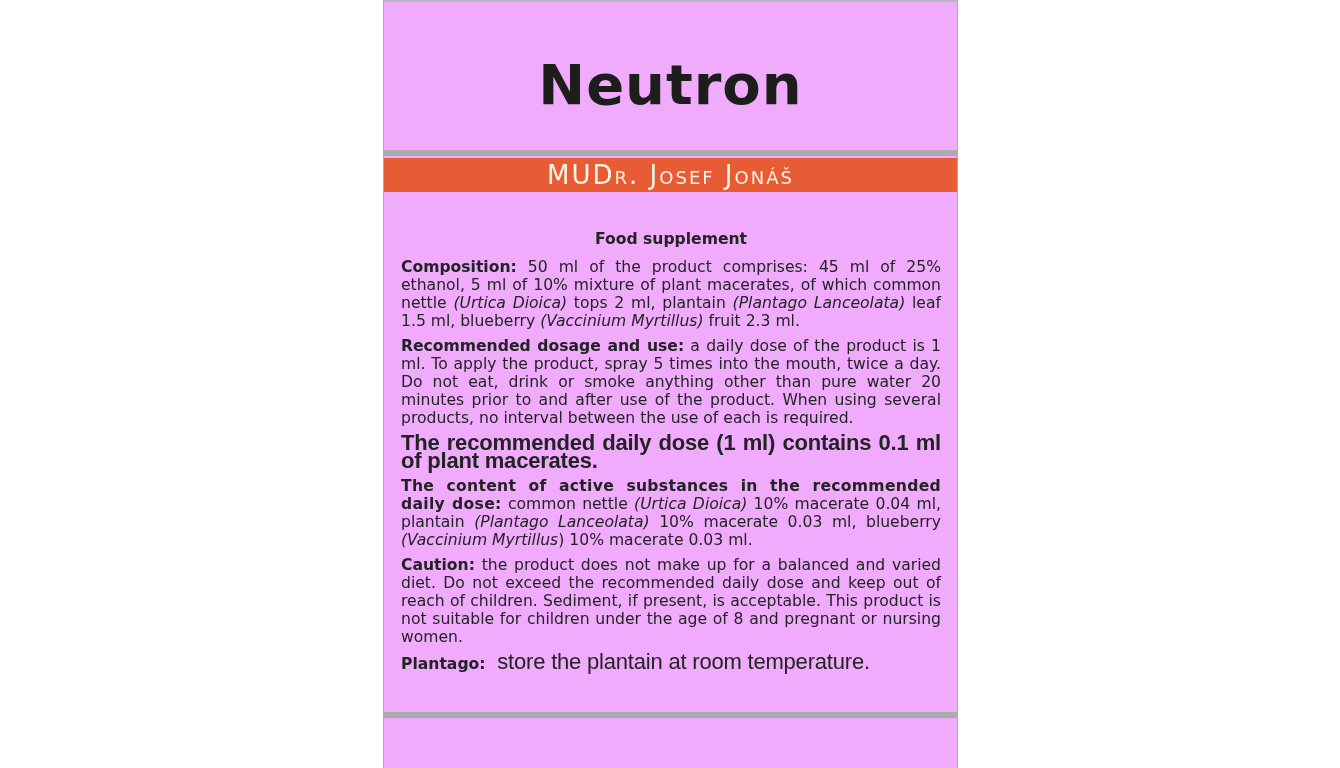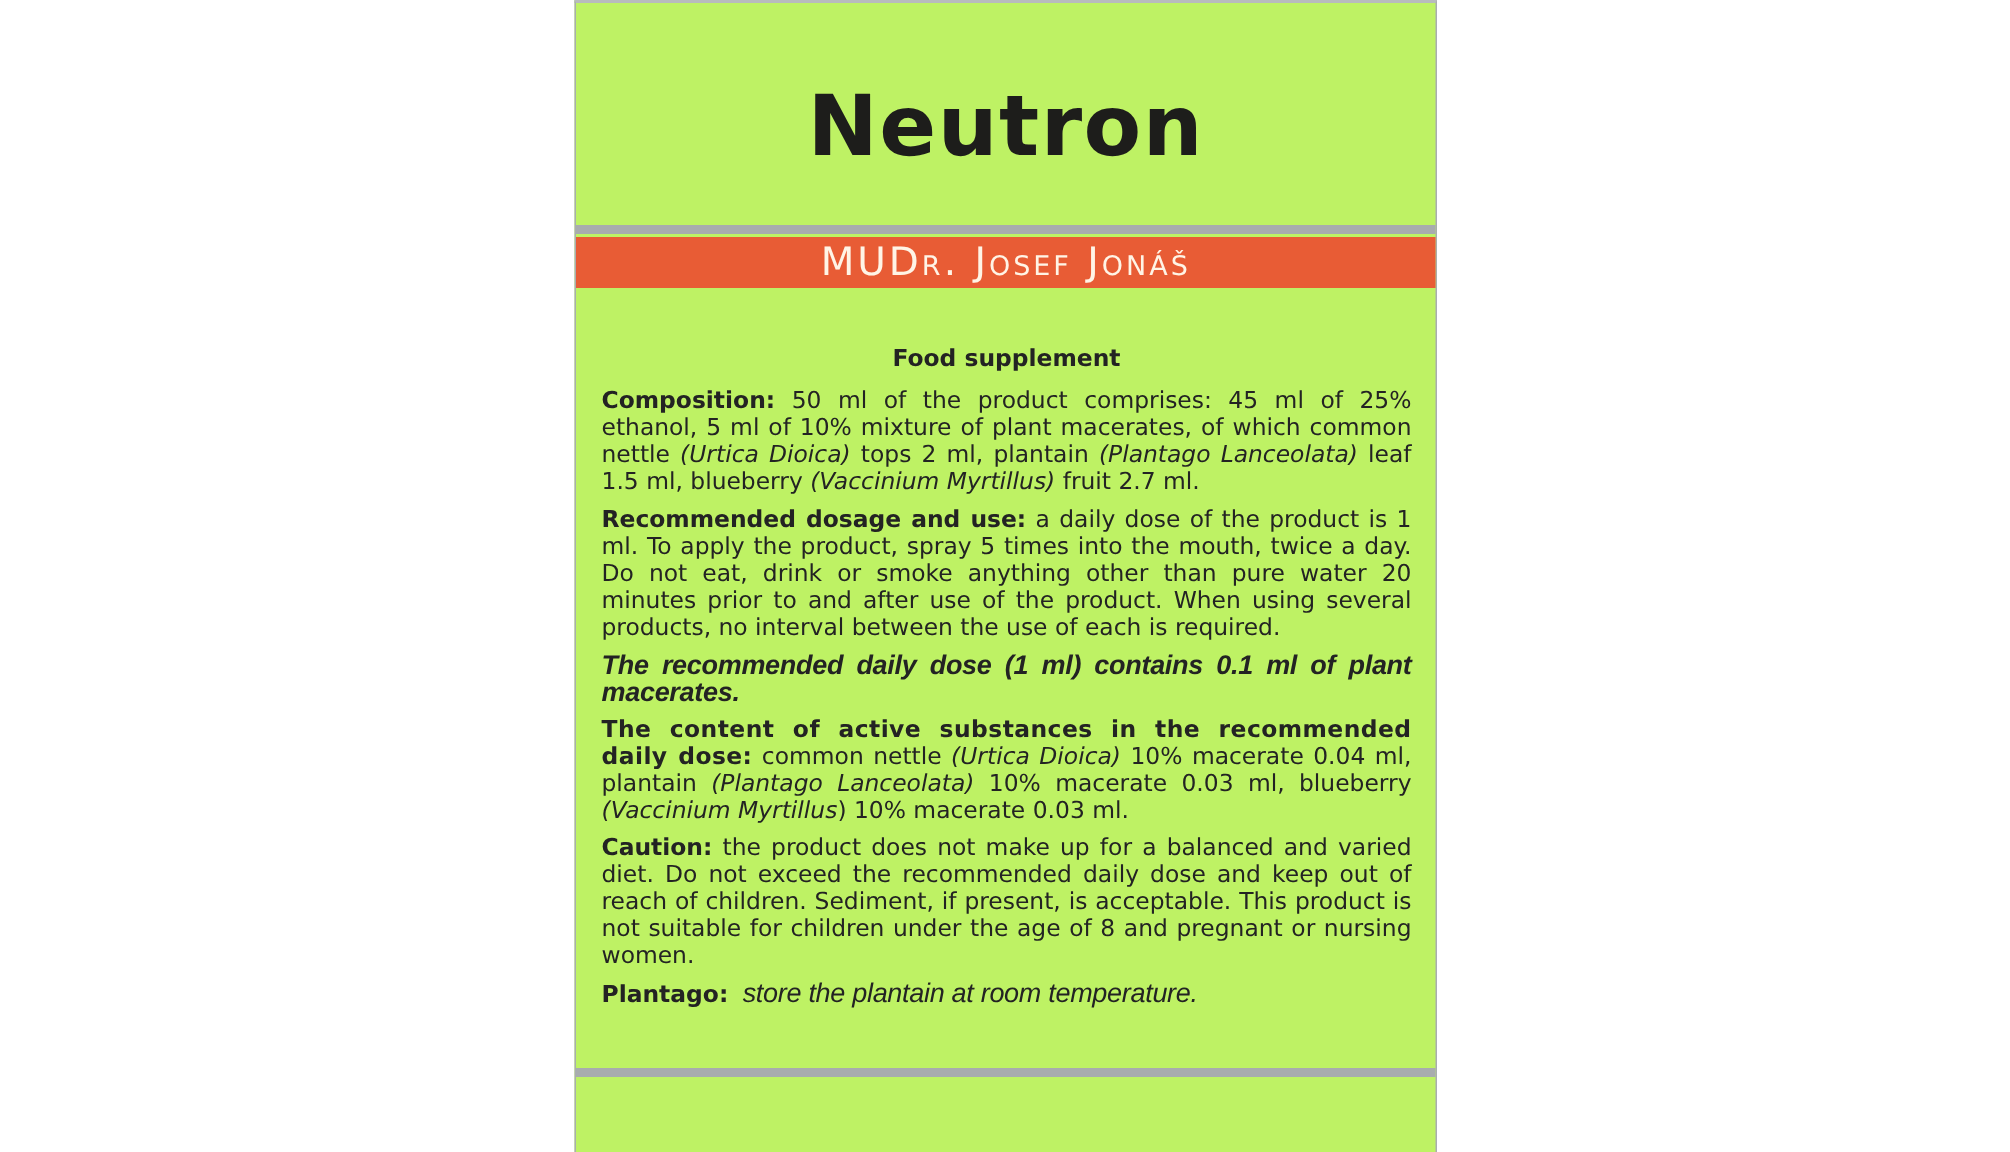--- a/index.html
+++ b/index.html
@@ -1,50 +1,50 @@
 <!DOCTYPE html>
 <html><head>
 <meta charset="utf-8">
 <style>
   html, body { margin:0; padding:0; }
   body { width:1340px; height:768px; background:#ffffff; position:relative; overflow:hidden;
          font-family:"DejaVu Sans", sans-serif; color:#222; }
   .label { position:absolute; left:383px; top:0; width:573px; height:766px;
-           border:1px solid #a9adaf; border-top:2px solid #b8bbbd; background:#bef264; }
+           border:1px solid #a9adaf; border-top:2px solid #b8bbbd; background:#f0abfc; }
   .title { position:absolute; left:0; right:0; top:50px; text-align:center;
            font-family:"DejaVu Sans", sans-serif; font-weight:bold; font-size:56px;
            letter-spacing:1px; color:#1d1d1b; }
   .gray-bar { position:absolute; left:0; right:0; height:6px; background:#a8acae; }
   .orange-bar { position:absolute; left:0; right:0; top:156px; height:34px; }
   .brand { position:absolute; left:0; right:0; top:0; height:34px; line-height:34px; text-align:center;
            color:#fff4e6; font-family:"DejaVu Sans", sans-serif; font-size:26px; letter-spacing:2px; font-variant:small-caps; }
   .body { position:absolute; left:17px; width:540px; top:228px; font-size:15.6px; line-height:18px; color:#232323; }
   .p { margin:0 0 7px 0; text-align:justify; }
   .p b { font-weight:bold; }
   .p i { font-style:italic; }
   .h1 { font-weight:bold; font-size:15.6px; margin:0 0 10px 0;text-align:center; }
-  .narrow { font-family:"Liberation Sans", sans-serif; font-size:18px; letter-spacing:-0.2px;font-style:italic; }
+  .narrow { font-family:"Liberation Sans", sans-serif; font-size:22px; letter-spacing:-0.2px; }
 </style>
 </head>
 <body>
 
 <div class="label">
   <div class="title">Neutron</div>
 
   <div class="gray-bar" style="top:148px;"></div>
 
   <div class="orange-bar" style="background:#E85C35;">
     <div class="brand">MUDr. Josef Jonáš</div>
   </div>
 
   <div class="body">
     <p class="h1">Food supplement</p>
 
     <p class="p">
-      <b>Composition:</b><span> 50 ml of the product comprises: 45 ml of 25% ethanol, 5 ml of 10% mixture of plant macerates, of which common nettle </span><i>(Urtica Dioica)</i><span> tops 2 ml, plantain </span><i>(Plantago Lanceolata)</i><span> leaf 1.5 ml, blueberry </span><i>(Vaccinium Myrtillus)</i><span> fruit 2.7 ml.</span>
+      <b>Composition:</b><span> 50 ml of the product comprises: 45 ml of 25% ethanol, 5 ml of 10% mixture of plant macerates, of which common nettle </span><i>(Urtica Dioica)</i><span> tops 2 ml, plantain </span><i>(Plantago Lanceolata)</i><span> leaf 1.5 ml, blueberry </span><i>(Vaccinium Myrtillus)</i><span> fruit 2.3 ml.</span>
     </p>
 
     <p class="p">
       <b>Recommended dosage and use:</b><span> a daily dose of the product is 1 ml. To apply the product, spray 5 times into the mouth, twice a day. Do not eat, drink or smoke anything other than pure water 20 minutes prior to and after use of the product. When using several products, no interval between the use of each is required.</span>
     </p>
 
     <p class="p narrow" style="font-weight:bold;">The recommended daily dose (1 ml) contains 0.1 ml of plant macerates.</p>
 
     <p class="p" style="margin-top:2px;">
       <b style="letter-spacing:0.3px;">The content of active substances in the recommended daily dose:</b><span> common nettle </span><i>(Urtica Dioica)</i><span> 10% macerate 0.04 ml, plantain </span><i>(Plantago Lanceolata)</i><span> 10% macerate 0.03 ml, blueberry </span><i>(Vaccinium Myrtillus</i><span>) 10% macerate 0.03 ml.</span>

